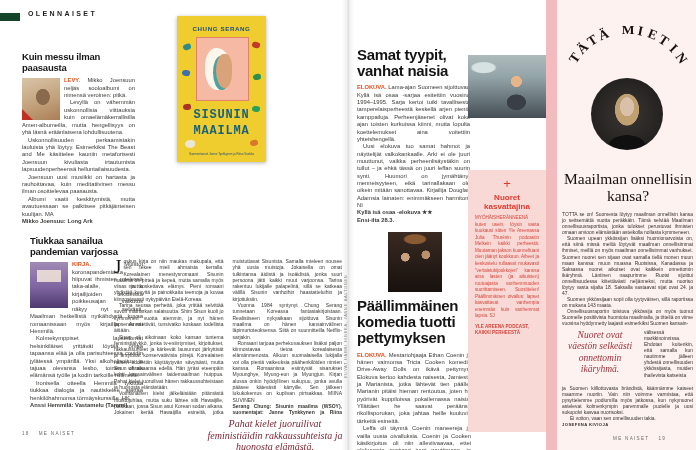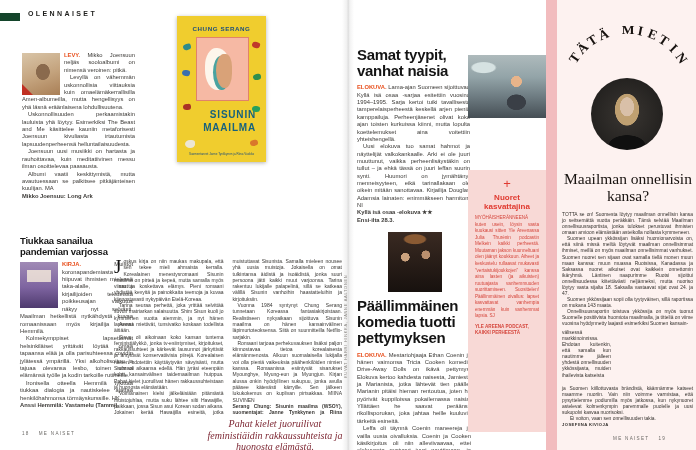--- a/index.html
+++ b/index.html
@@ -33,22 +33,22 @@
   .book2-cover::after{content:"";position:absolute;left:7px;top:8px;width:24px;height:12px;background:rgba(255,246,224,.75);}
 
   
   .feature-cover{position:absolute;left:177px;top:16px;width:89px;height:146px;background:#f0cd2e;
       box-shadow:0 1px 4px rgba(0,0,0,.3);z-index:2;}
   .fc-author{position:absolute;left:0;top:9px;width:100%;text-align:center;font-size:6.2px;font-weight:bold;
       letter-spacing:.6px;color:#1d4f7c;}
   .fc-panel{position:absolute;left:19px;top:21px;width:51px;height:62px;background:#f6b9a4;border:1px solid #e0836a;}
   .fc-panel::before{content:"";position:absolute;left:8px;top:10px;width:26px;height:42px;background:#fdf6ec;border-radius:45% 55% 50% 50%;}
   .fc-panel::after{content:"";position:absolute;left:19px;top:16px;width:16px;height:34px;background:#d9a278;border-radius:50% 40% 45% 55%;box-shadow:-3px 2px 0 #4aa3a0;}
-  .fc-title{position:absolute;left:10px;top:92px;width:69px;text-align:right;font-size:10px;font-weight:bold;
-      line-height:1.3;letter-spacing:.8px;color:#17627d;}
+  .fc-title{position:absolute;left:10px;top:92px;width:69px;text-align:center;font-size:12px;font-weight:bold;
+      line-height:1.3;letter-spacing:.8px;color:#17627d;font-family:Liberation Mono, monospace;}
   .fc-caption{position:absolute;left:5px;bottom:6px;width:79px;text-align:center;font-size:3px;color:#1d4f7c;}
   .bird{position:absolute;width:8px;height:6px;border-radius:60% 40% 55% 60%;}
   .b1{left:6px;top:28px;background:#2e8b8b;transform:rotate(-15deg);}
   .b2{right:6px;top:26px;background:#c0392b;transform:rotate(15deg);}
   .b3{left:5px;top:54px;background:#3b6fae;transform:rotate(10deg);}
   .b4{right:5px;top:58px;background:#2f8f4e;transform:rotate(-10deg);}
   .b5{left:6px;top:88px;background:#a93226;transform:rotate(-5deg);}
   .b6{right:6px;top:90px;background:#27a05c;transform:rotate(8deg);}
   .b7{left:8px;bottom:14px;background:#ece6d4;width:10px;height:8px;}
   .b8{right:8px;bottom:16px;background:#d9772b;transform:rotate(-12deg);}
@@ -130,30 +130,31 @@
 <div class="spread">
 
   <div class="band-pale"></div>
   <div class="stripe-deep"></div>
   <div class="fold"></div>
 
   <div class="tab"></div>
   <div class="tab-label">OLENNAISET</div>
 
   <div class="review" style="left:22px;top:52px;">
+    <h3>Kuin messu ilman paasausta</h3>
     <div class="album-cover"></div>
     <p><span class="cat">LEVY.</span> <span>Mikko Joensuun neljäs sooloalbumi on nimensä veroinen: pitkä.</span></p>
     <p>Levyllä on vähemmän uskonnollisia viittauksia kuin omaelämäkerrallisilla Amen-albumeilla, mutta hengellisyys on yhä läsnä eräänlaisena lohdullisuutena.</p>
     <p>Uskonnollisuuden perkaamistakin lauluista yhä löytyy. Esimerkiksi The Beast and Me käsittelee kauniin metaforisesti Joensuun kivuliasta irtautumista lapsuudenperheensä helluntailaisuudesta.</p>
     <p>Joensuun uusi musiikki on hartasta ja rauhoittavaa, kuin meditatiivinen messu ilman osoittelevaa paasausta.</p>
     <p>Albumi vaatii keskittymistä, mutta avautuessaan se palkitsee pitkäjänteisen kuulijan. MA</p>
     <p class="credit">Mikko Joensuu: Long Ark</p>
   </div>
 
-  <div class="review" style="left:20px;top:236px;">
+  <div class="review" style="left:30px;top:236px;">
     <h3>Tiukkaa sanailua pandemian varjossa</h3>
     <div class="book2-cover"></div>
     <p><span class="cat">KIRJA.</span> <span>Muistot koronapandemiasta hiipuvat ihmisten mielessä taka-alalle, mutta kirjailijoiden teksteissä poikkeusajan vaikutus näkyy nyt selvästi. Maailman hetkellistä nytkähdystä kuvaa romaanissaan myös kirjailija Anssi Hemmilä.</span></p>
     <p>Kolmekymppiset lapsettomat helsinkiläiset yrittävät löytää omaa tapaansa elää ja olla parisuhteessa covidin jylätessä ympärillä. Yksi alkoholisoituu ja tajuaa olevansa lesbo, toinen uhraa elämänsä työlle ja kodin tarkoille rutiineille.</p>
     <p>Ironisella otteella Hemmilä tykittää tiukkaa dialogia ja nautiskelee ajattaa henkilöhahmonsa törmäyskurssille. HK</p>
     <p class="credit">Anssi Hemmilä: Vastamelu (Tammi)</p>
   </div>
 
   <div class="feature-cover">
     <div class="fc-author">CHUNG SERANG</div>
@@ -230,20 +231,21 @@
   <div class="tm-heading">Maailman onnellisin kansa?</div>
 
   <div class="tm-body">
     <p>TOTTA se on! Suomesta löytyy maailman onnellisin kansa jo seitsemättä vuotta peräkkäin. Tämä selviää Maailman onnellisuusraportista, jonka tulokset perustuvat ihmisten omaan arvioon elämästään asteikolla nollasta kymmeneen.</p>
     <p>Suomen upean ykkössijan lisäksi huomionarvoista on, että siinä missä meiltä löytyvät maailman onnellisimmat ihmiset, meillä on myös maailman onnellisimmat vanhukset. Suomen nuoret sen sijaan ovat samalla tiellä monen muun maan kanssa: muun muassa Ruotsissa, Kanadassa ja Saksassa nuoret aikuiset ovat kaikkein onnettomin ikäryhmä. Läntinen naapurimme Ruotsi sijoittui onnellisuudessa kiitettävästi neljänneksi, mutta nuoriso löytyy vasta sijalta 18. Saksalla vastaavat sijat ovat 24. ja 47.</p>
     <p>Suomen ykkössijaan sopii olla tyytyväinen, sillä raportissa on mukana 143 maata.</p>
     <p>Onnellisuusraportin toistuva ykkössija on myös tuonut Suomelle positiivista huomiota maailmalla, ja titteliä on viime vuosina hyödynnetty laajasti esimerkiksi Suomen kansain-</p>
   </div>
 
   <div class="tm-row">
+    <div class="pull-quote-right">Nuoret ovat väestön selkeästi onnettomin ikäryhmä.</div>
     <div class="tm-side">välisessä markkinoinnissa. Ehdotan kuitenkin, että samalla kun nautimme jälleen yhdestä onnellisuuden ykkössijasta, muiden ihailevista katseista</div>
   </div>
 
   <div class="tm-body2">
     <p>ja Suomen kiillottuvasta brändistä, käännämme katseet maamme nuoriin. Vain niin voimme varmistaa, että pysyttelemme podiumilla myös jatkossa, kun nykynuoret astelevat kolmenkympin paremmalle puolelle ja uusi sukupolvi kasvaa nuorisoksi.</p>
     <p class="tm-closing">Ei voiton, vaan sen onnellisuuden takia.</p>
     <p class="tm-byline">JOSEFIINA KIVIOJA</p>
   </div>
 
   <div class="footer footer-right">

